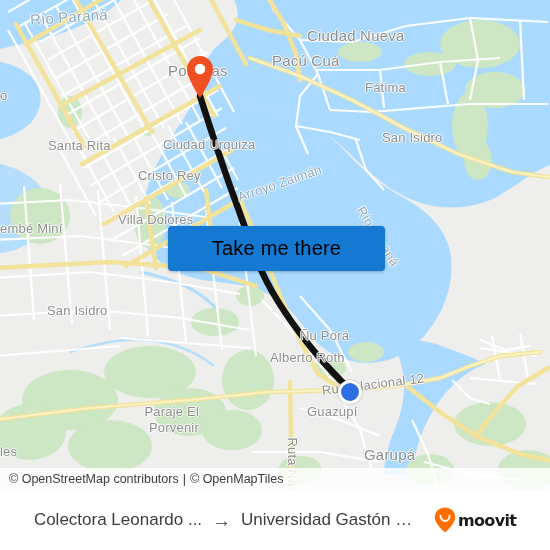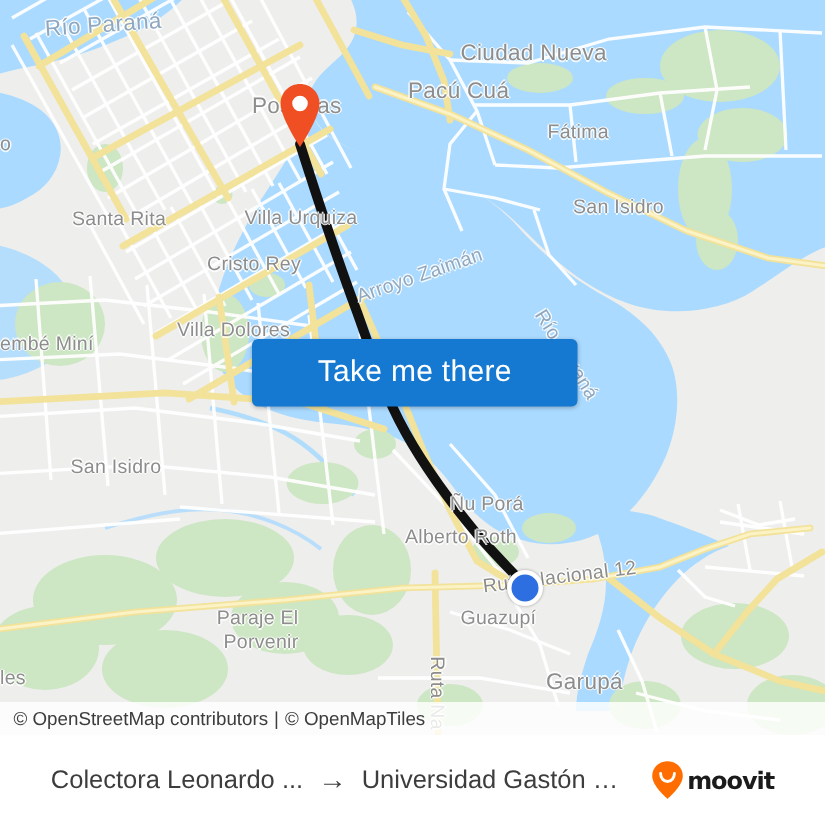--- a/index.html
+++ b/index.html
@@ -93,21 +93,21 @@
   }
 
   
   #cta-button {
     position: absolute;
     left: 168px;
     top: 226px;
     width: 217px;
     height: 45px;
     background: #1579d1;
-    color: #ffffff;
+    color: #000000;
     border: none;
     border-radius: 4px;
     font-family: "Liberation Sans", sans-serif;
     font-size: 20px;
     font-weight: 400;
     letter-spacing: .2px;
     cursor: pointer;
     box-shadow: 0 1px 3px rgba(0,0,0,.25);
     display: flex;
     align-items: center;
@@ -426,21 +426,21 @@
     </svg>
 
     <div id="map-labels">
         <div class="map-label water big" style="left: 30px; top: 11px; transform: rotate(-4deg); transform-origin: left center;">Río Paraná</div>
         <div class="map-label big" style="left: 283px; top: 27px; margin-left: 24px;">Ciudad Nueva</div>
         <div class="map-label big" style="left: 272px; top: 52px;">Pacú Cuá</div>
         <div class="map-label" style="left: 365px; top: 80px;">Fátima</div>
         <div class="map-label big" style="left: 168px; top: 62px;">Posadas</div>
         <div class="map-label" style="left: 382px; top: 130px;">San Isidro</div>
         <div class="map-label" style="left: 48px; top: 138px;">Santa Rita</div>
-        <div class="map-label" style="left: 163px; top: 137px;">Villa Urquiza</div>
+        <div class="map-label" style="left: 163px; top: 137px;">Ciudad Urquiza</div>
         <div class="map-label" style="left: 138px; top: 168px;">Cristo Rey</div>
         <div class="map-label water" style="left: 238px; top: 190px; transform: rotate(-19deg); transform-origin: left center;">Arroyo Zaimán</div>
         <div class="map-label" style="left: 118px; top: 212px;">Villa Dolores</div>
         <div class="map-label" style="left: 0px; top: 221px;">embé Miní</div>
         <div class="map-label water" style="left: 360px; top: 200px; transform: rotate(58deg); transform-origin: left center;">Río Paraná</div>
         <div class="map-label" style="left: 47px; top: 303px;">San Isidro</div>
         <div class="map-label" style="left: 300px; top: 328px;">Ñu Porá</div>
         <div class="map-label" style="left: 270px; top: 350px;">Alberto Roth</div>
         <div class="map-label" style="left: 322px; top: 383px; transform: rotate(-7deg); transform-origin: left center;">Ruta Nacional 12</div>
         <div class="map-label" style="left: 307px; top: 404px;">Guazupí</div>

